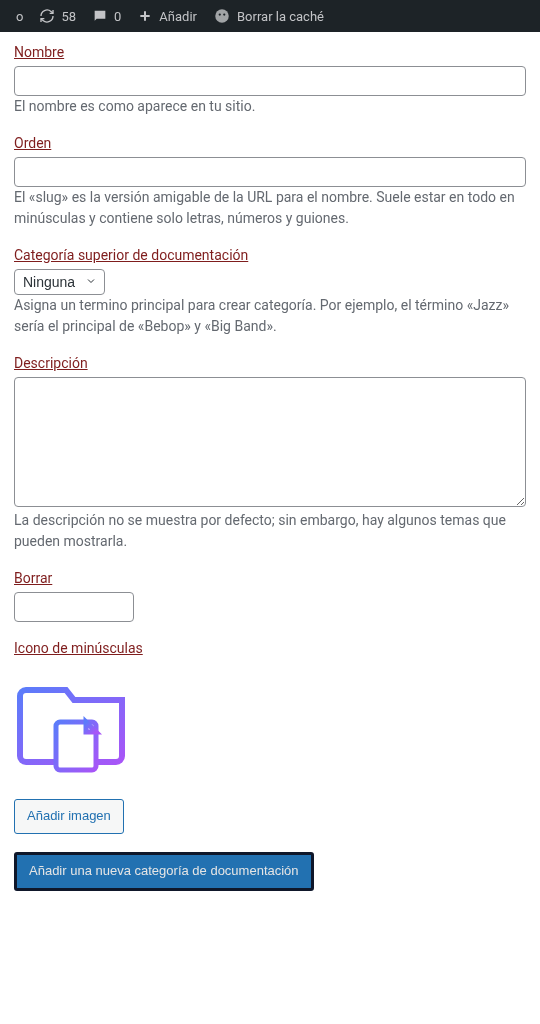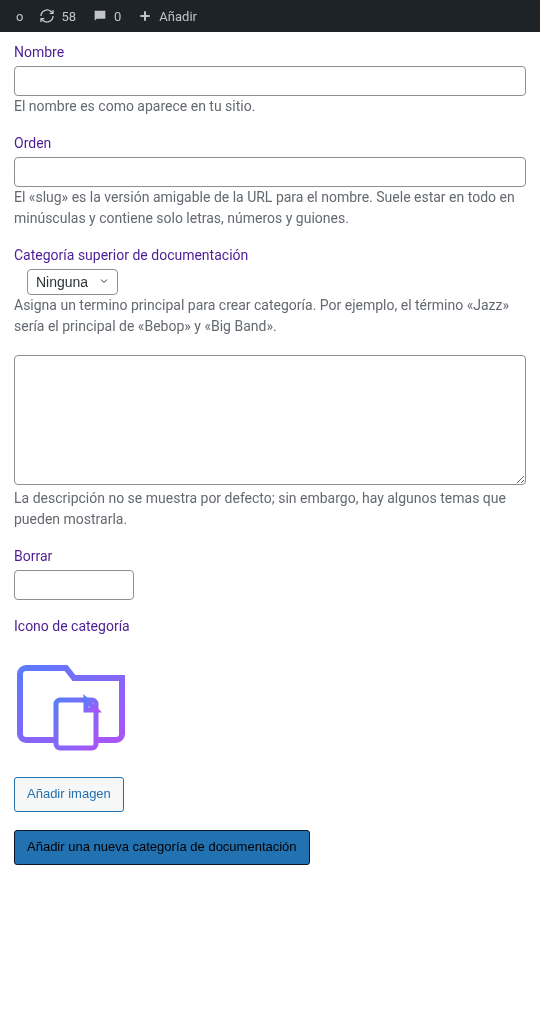--- a/index.html
+++ b/index.html
@@ -25,22 +25,23 @@
       gap: 6px;
       padding: 0 8px;
       cursor: pointer;
     }
     .bar-icon { display: inline-flex; }
     .form-wrap { padding: 12px 14px 28px; }
     .form-field { margin-bottom: 18px; }
     label {
       display: block;
       font-weight: 400;
-      color: #4c1d95;
+      color: #7f1d1d;
       margin-bottom: 6px;
+      text-decoration: underline;
     }
     input[type="text"], textarea, select, input[type="number"] {
       width: 100%;
       padding: 6px 8px;
       border: 1px solid #8c8f94;
       border-radius: 4px;
       font-size: 14px;
       background: #fff;
       color: #2c3338;
     }
@@ -63,27 +64,26 @@
       cursor: pointer;
       line-height: 1.6;
     }
     .button-secondary {
       background: #f6f7f7;
       border: 1px solid #2271b1;
       color: #2271b1;
     }
     .button-primary {
       background: #2271b1;
-      border: 1px solid #0f172a;
-      color: #000000;
+      border: 3px solid #0f172a;
+      color: #e5e5e5;
     }
     .select-wrap {
       position: relative;
       display: inline-block;
-      margin-left: 13px;
     }
     .select-wrap select {
       appearance: none;
       -webkit-appearance: none;
       padding-right: 28px;
     }
     .select-caret {
       position: absolute;
       right: 8px;
       top: 50%;
@@ -115,20 +115,30 @@
     </span>
     <span>0</span>
   </div>
   <div class="bar-item">
     <span class="bar-icon">
       <svg width="16" height="16" viewBox="0 0 24 24" fill="none" stroke="#c3c4c7" stroke-width="3">
           <path d="M12 5v14M5 12h14"></path>
         </svg>
     </span>
     <span>Añadir</span>
+  </div>
+  <div class="bar-item">
+    <span class="bar-icon">
+      <svg width="18" height="18" viewBox="0 0 24 24" fill="#c3c4c7">
+          <circle cx="12" cy="12" r="9" opacity="0.8"></circle>
+          <circle cx="9" cy="10" r="1.5" fill="#1d2327"></circle>
+          <circle cx="15" cy="10" r="1.5" fill="#1d2327"></circle>
+        </svg>
+    </span>
+    <span>Borrar la caché</span>
   </div>
 </div>
 
 <div class="form-wrap">
 
   <div class="form-field">
     <label>Nombre</label>
     <input type="text" value="" style="">
     <p class="description">El nombre es como aparece en tu sitio.</p>
   </div>
@@ -148,31 +158,32 @@
       <span class="select-caret">
         <svg width="12" height="12" viewBox="0 0 24 24" fill="none" stroke="#2c3338" stroke-width="2">
             <path d="M6 9l6 6 6-6"></path>
           </svg>
       </span>
     </div>
     <p class="description">Asigna un termino principal para crear categoría. Por ejemplo, el término «Jazz» sería el principal de «Bebop» y «Big Band».</p>
   </div>
 
   <div class="form-field">
+    <label>Descripción</label>
     <textarea style=""></textarea>
     <p class="description">La descripción no se muestra por defecto; sin embargo, hay algunos temas que pueden mostrarla.</p>
   </div>
 
   <div class="form-field">
     <label>Borrar</label>
     <input type="number" value="" style="">
   </div>
 
   <div class="form-field">
-    <label>Icono de categoría</label>
+    <label>Icono de minúsculas</label>
     <div class="icon-preview">
       <svg viewBox="0 0 120 110">
         <defs>
           <linearGradient id="g1" x1="0" y1="0" x2="1" y2="1">
             <stop offset="0%" stop-color="#5b7cfa"></stop>
             <stop offset="100%" stop-color="#a855f7"></stop>
           </linearGradient>
         </defs>
         <path d="M12 22 h40 l8 10 h48 v56 a6 6 0 0 1 -6 6 h-90 a6 6 0 0 1 -6 -6 v-60 a6 6 0 0 1 6 -6 z" fill="none" stroke="url(#g1)" stroke-width="6"></path>
         <path d="M12 40 h96" fill="none" stroke="url(#g1)" stroke-width="6"></path>

